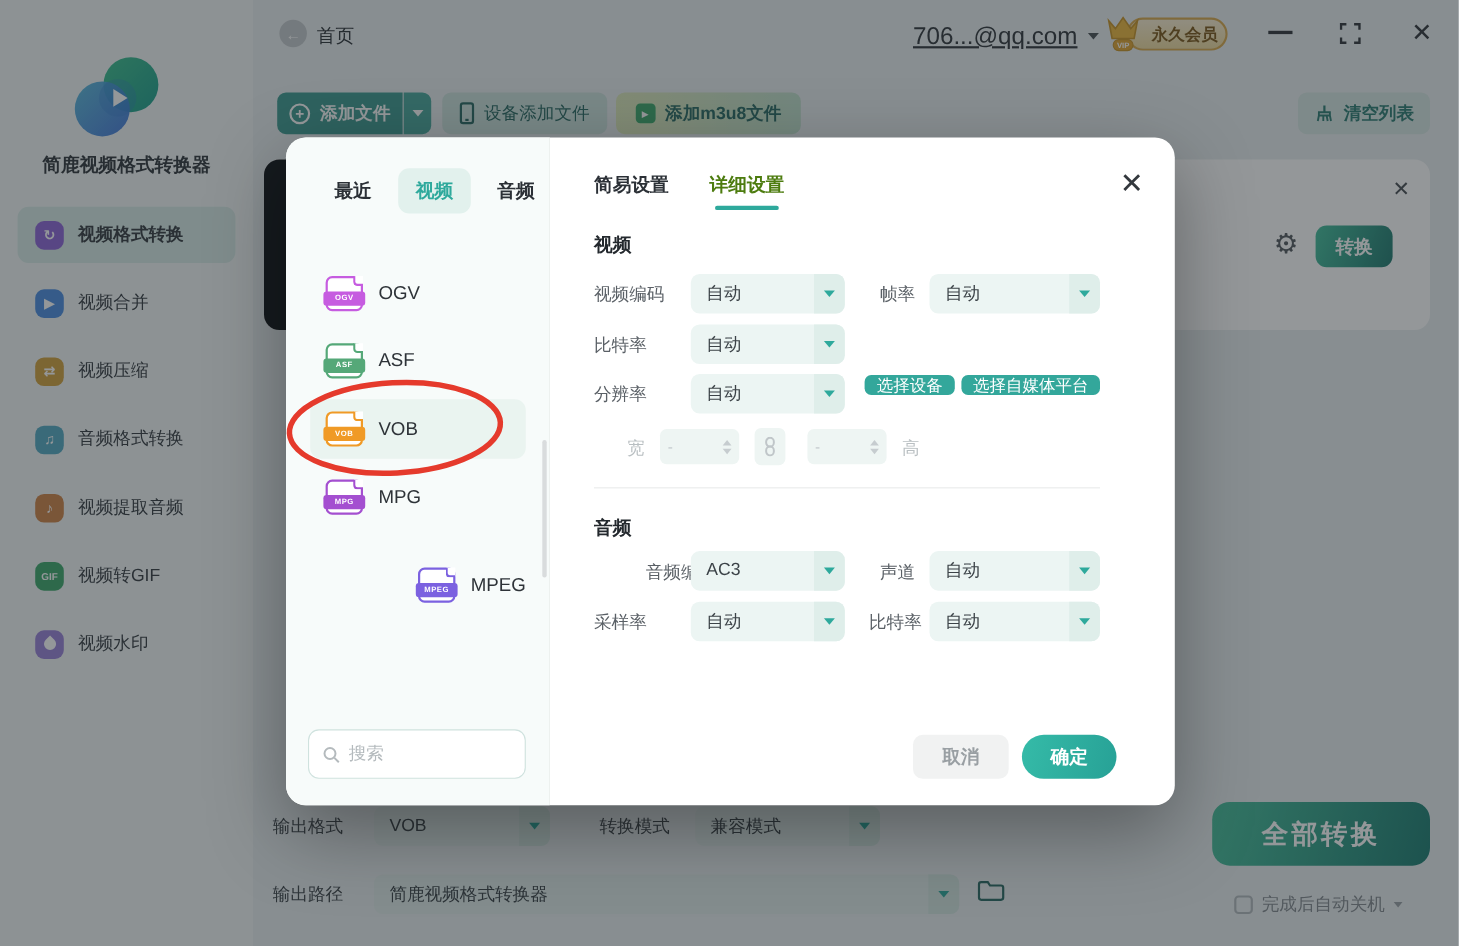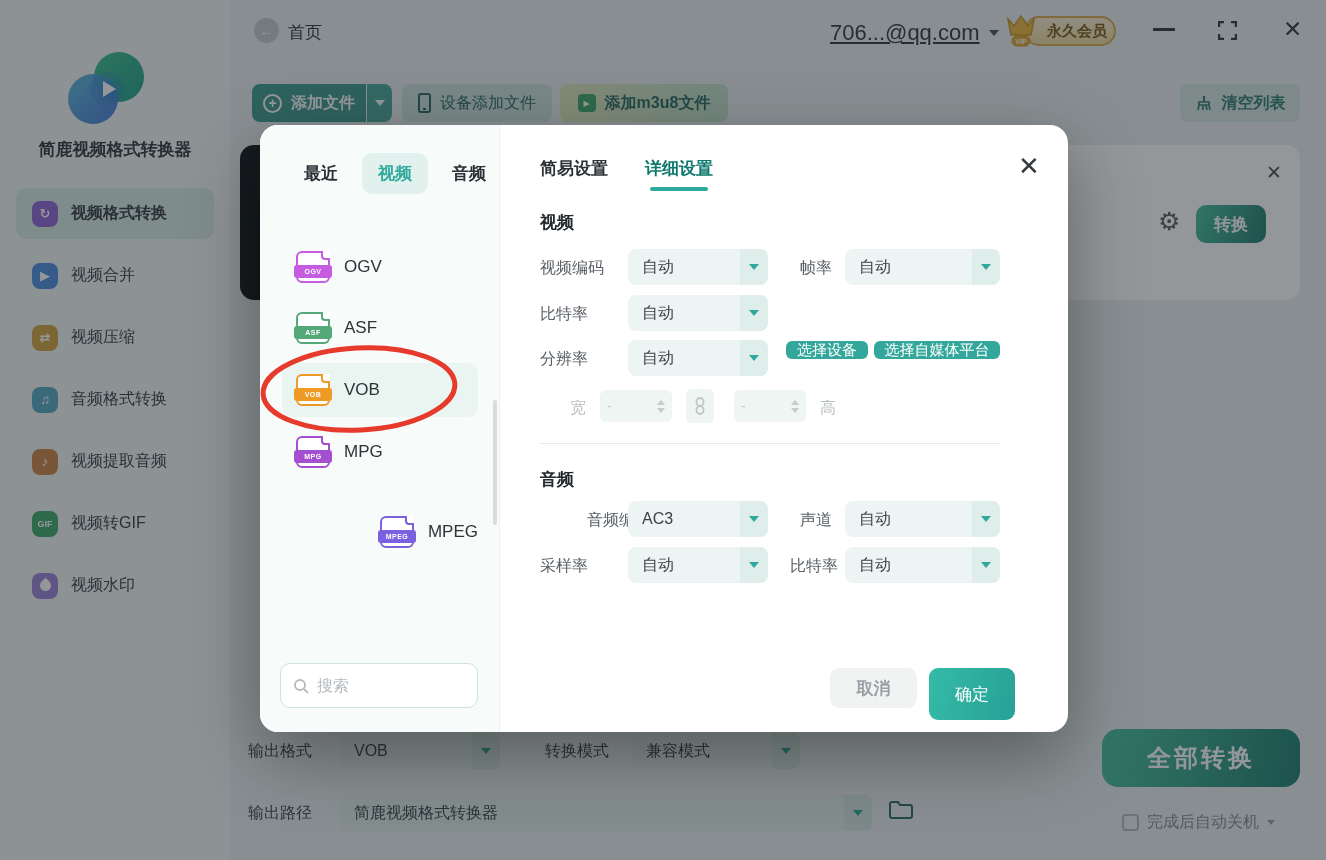--- a/index.html
+++ b/index.html
@@ -116,21 +116,21 @@
   .fmt-label { font-size:17px; color:#2e3338; }
   .m-scrollbar { position:absolute; left:233px; top:275px; width:4px; height:125px; background:#d9dcdd; border-radius:2px; }
   .m-search { position:absolute; left:20px; top:538px; width:198px; height:45px; background:#fff;
               border:1.5px solid #cfe2de; border-radius:10px; display:flex; align-items:center; padding:0 12px; gap:8px; }
   .m-search input { border:none; outline:none; width:130px; font-size:16px; color:#444; background:transparent;
                     font-family:"Liberation Sans","DejaVu Sans",sans-serif; }
   .m-search input::placeholder { color:#b4babd; }
 
   .s-tab { position:absolute; top:32px; font-size:17px; font-weight:bold; }
   .s-tab.simple { left:280px; color:#2b3036; }
-  .s-tab.detail { left:385px; color:#0f766e; }
+  .s-tab.detail { left:385px; color:#4d7c0f; }
   .s-underline { position:absolute; left:390px; top:62px; width:58px; height:4px; border-radius:2px; background:#2ea99c; }
   .m-close { position:absolute; left:758px; top:26px; font-size:26px; color:#33383d; }
   .s-heading { position:absolute; left:280px; font-size:17px; font-weight:bold; color:#23282d; }
   .f-label { position:absolute; font-size:16px; color:#5a6066; }
   .mdd { background:#ecf5f3; }
   .mdd .seg { background:#dfeeea; }
   .btn-teal { position:absolute; height:18px; border-radius:6px; background:#33a79b; color:#fff; font-size:15px;
               display:flex; align-items:center; justify-content:center; }
   .stepper { position:absolute; height:32px; border-radius:6px; background:#eef5f3; display:flex; align-items:center;
              padding:0 7px; }
@@ -139,22 +139,22 @@
   .stepper input::placeholder { color:#c3c9cc; }
   .spin { display:flex; flex-direction:column; gap:3px; margin-left:auto; }
   .spin i { width:0; height:0; border-left:4px solid transparent; border-right:4px solid transparent; }
   .spin .up { border-bottom:5px solid #c6cccf; }
   .spin .dn { border-top:5px solid #c6cccf; }
   .link-box { position:absolute; left:426px; top:264px; width:28px; height:34px; border-radius:6px; background:#eef5f3;
               display:flex; align-items:center; justify-content:center; }
   .s-divider { position:absolute; left:280px; top:318px; width:460px; height:1px; background:#e8eaea; }
   .m-cancel { position:absolute; left:570px; top:543px; width:87px; height:40px; border-radius:9px; background:#f1f2f2;
               color:#999fa3; font-size:17px; font-weight:bold; display:flex; align-items:center; justify-content:center; }
-  .m-ok { position:absolute; left:669px; top:543px; width:86px; height:52px; border-radius:9px;
-          background:linear-gradient(105deg,#35bba8,#27a196); color:#fff; font-size:17px; font-weight:normal;
+  .m-ok { position:absolute; left:669px; top:543px; width:86px; height:40px; border-radius:20px;
+          background:linear-gradient(105deg,#35bba8,#27a196); color:#fff; font-size:17px; font-weight:bold;
           display:flex; align-items:center; justify-content:center; }
 
   .annotation { position:absolute; left:256px; top:338px; z-index:130; pointer-events:none; }
 </style>
 </head>
 <body>
 
 <aside class="sidebar">
   <div class="logo">
     <div class="c1"></div>

